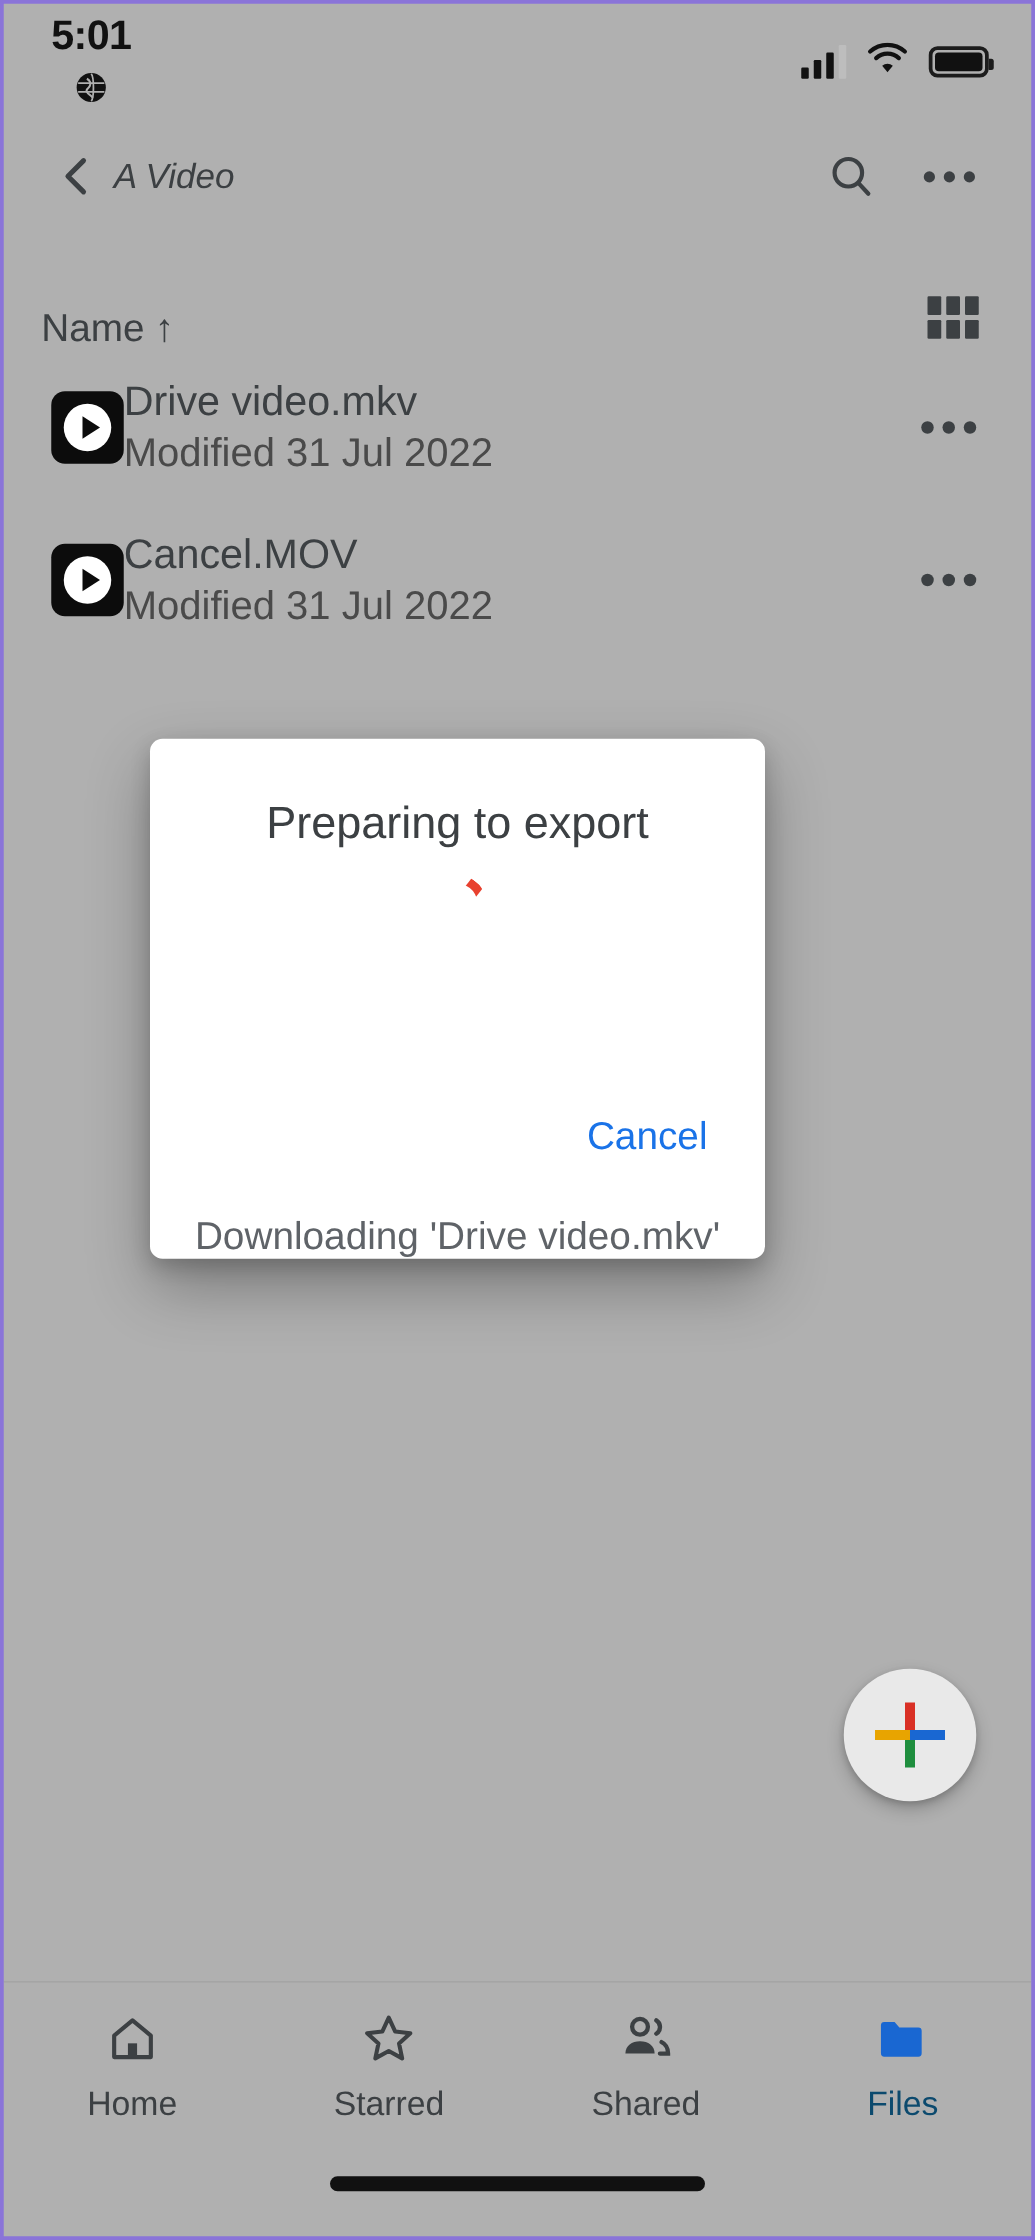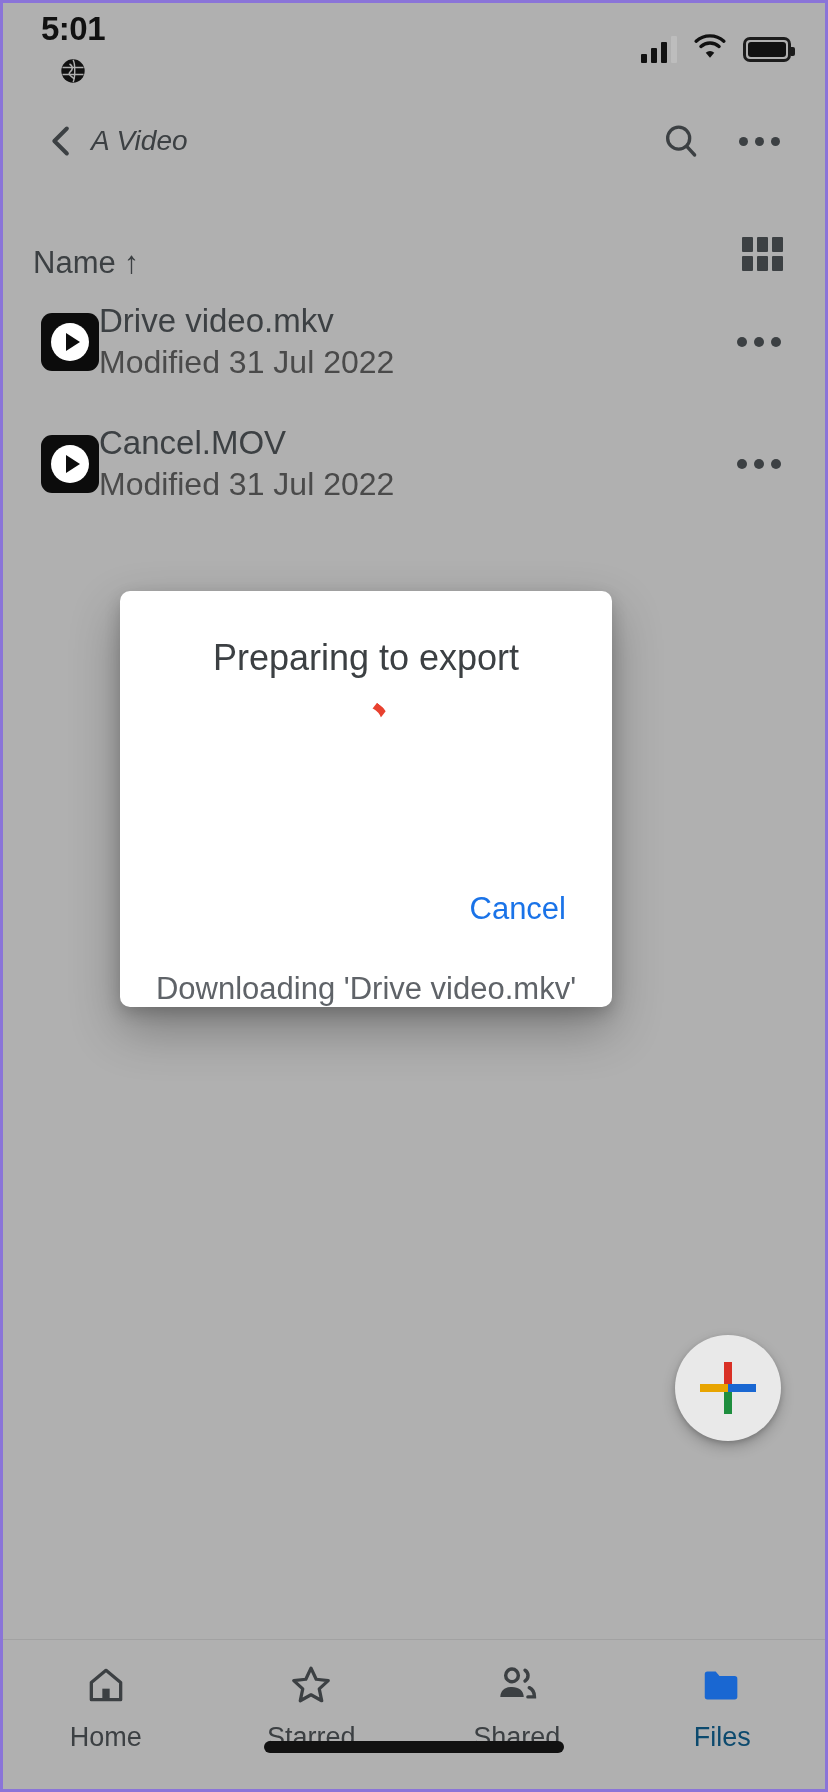--- a/index.html
+++ b/index.html
@@ -126,21 +126,21 @@
   }
   .gplus { position:relative; width:56px; height:56px; }
   .gplus i { position:absolute; display:block; }
   .gplus .top    { left:24px; top:2px;  width:8px;  height:26px; background:#d93025; }
   .gplus .bottom { left:24px; top:28px; width:8px;  height:26px; background:#1e8e3e; }
   .gplus .left   { left:0px;  top:24px; width:28px; height:8px;  background:#e8a400; }
   .gplus .right  { left:28px; top:24px; width:28px; height:8px;  background:#1967d2; }
 
   
   #bottomnav {
-    position:absolute; left:0; right:0; bottom:0; height:150px;
+    position:absolute; left:0; right:0; bottom:0; height:204px;
     border-top:1px solid rgba(0,0,0,0.08);
     display:flex; align-items:flex-start; padding-top:22px;
   }
   .nav-item { flex:1; display:flex; flex-direction:column; align-items:center; gap:14px; }
   .nav-label { font-size:27px; color:#3c4043; }
   .nav-item.active .nav-label { color:#0c4a6e;text-align:center; }
   .nav-ico { height:46px; display:flex; align-items:center; justify-content:center; }
   #homebar {
     position:absolute; left:50%; transform:translateX(-50%); bottom:36px;
     width:300px; height:12px; border-radius:6px; background:#111;

